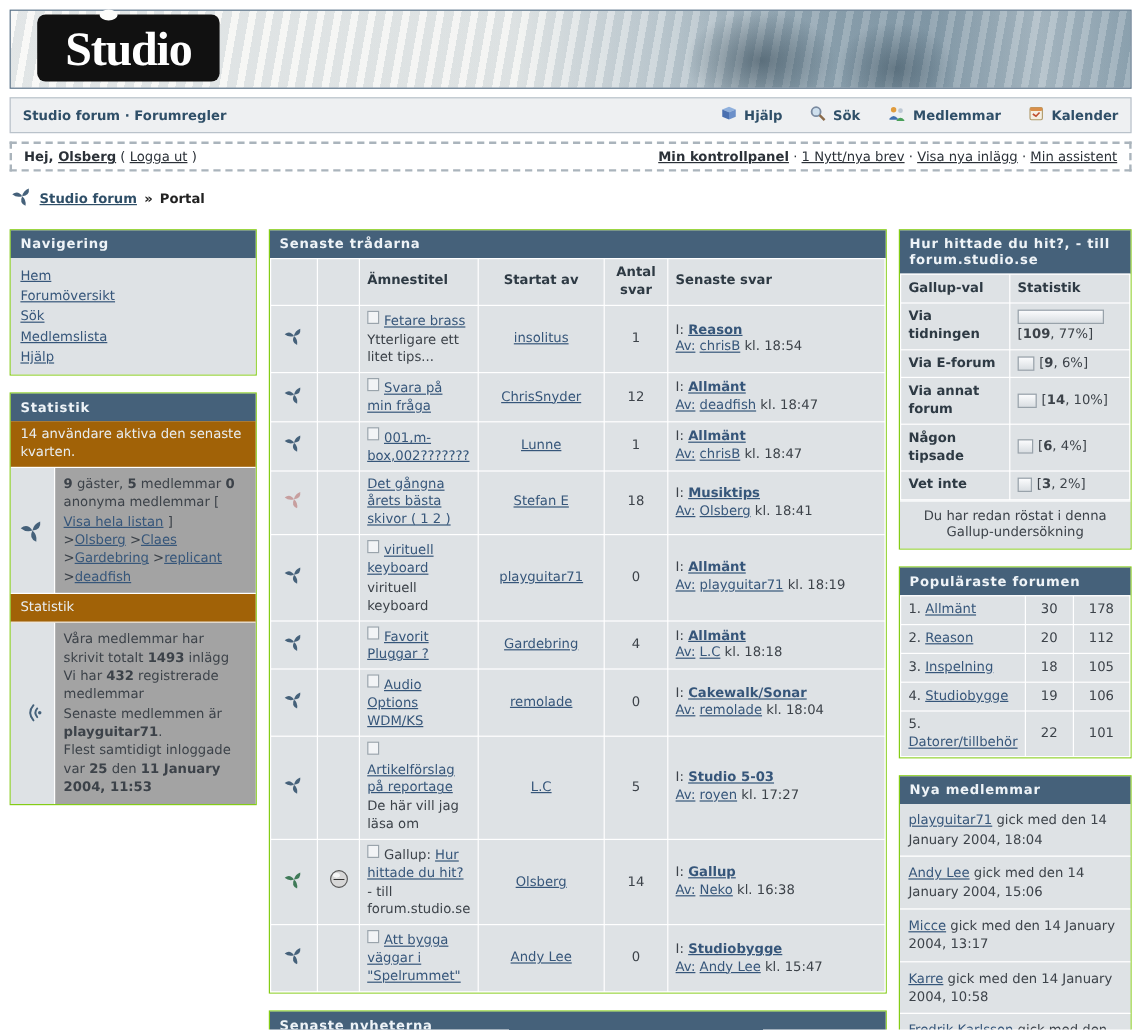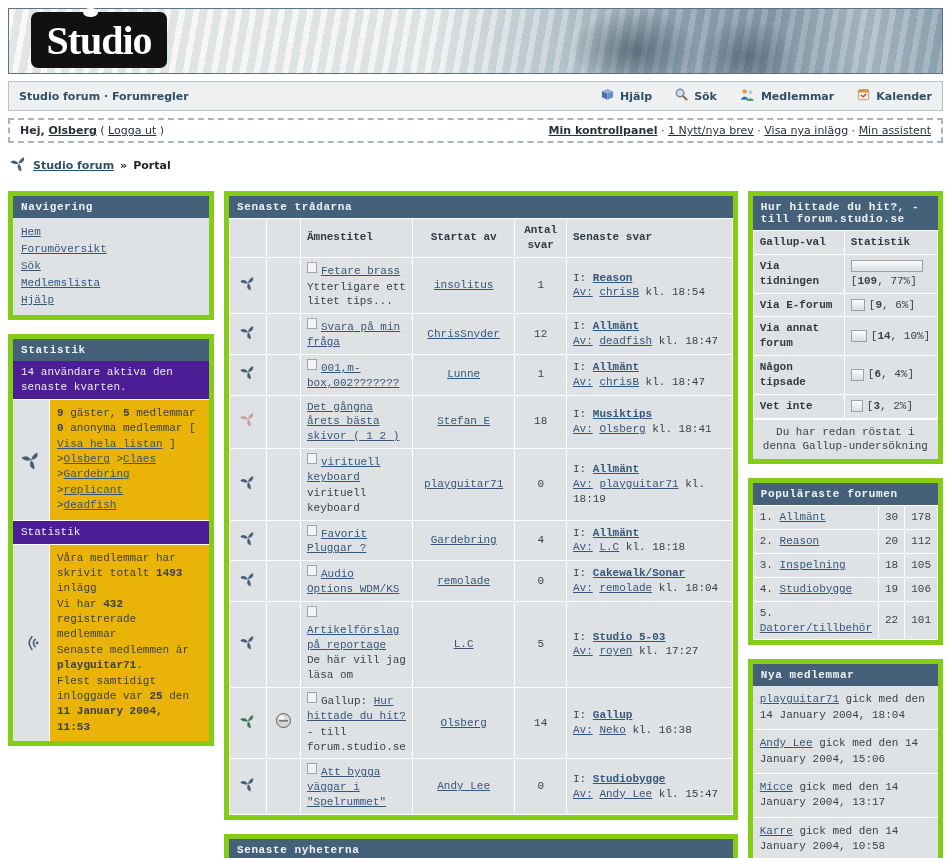--- a/index.html
+++ b/index.html
@@ -10,21 +10,21 @@
   .lnk.plain{text-decoration:none;}
   .bold{font-weight:bold;}
 
   
   .banner{position:relative;height:64px;border:1px solid #5a7288;margin-bottom:7px;
     background:
       radial-gradient(90px 60px at 67% 65%, rgba(42,62,76,.55), transparent 70%),
       radial-gradient(70px 55px at 79% 75%, rgba(52,72,86,.5), transparent 70%),
       repeating-linear-gradient(100deg, rgba(255,255,255,.20) 0 6px, rgba(140,160,172,.20) 6px 14px),
       linear-gradient(90deg,#f7f7f5 0%,#f1f2f0 45%,#c3ced4 58%,#8ba0ad 70%,#7c93a2 82%,#a8b8c2 92%,#8aa0ae 100%);}
-  .logo{position:absolute;left:22px;top:3px;height:56px;width:136px;background:#111;border-radius:7px;
+  .logo{position:absolute;left:22px;top:3px;height:56px;width:152px;background:#111;border-radius:7px;
     display:flex;align-items:center;justify-content:center;color:#fff;
     font-family:"Liberation Serif","DejaVu Serif",serif;font-weight:bold;font-size:40px;letter-spacing:-1px;}
   .logo::after{content:"";position:absolute;top:-4px;left:52px;width:15px;height:9px;background:#fdfdfb;border-radius:50%;}
 
   
   .topnav{display:flex;align-items:center;justify-content:space-between;background:#eef0f2;
     border:1px solid #b9c2ca;padding:5px 10px;margin-bottom:7px;color:#2f4f68;font-weight:bold;}
   .topnav-right{display:flex;gap:22px;align-items:center;}
   .navitem{display:flex;align-items:center;gap:5px;color:#2f4f68;font-weight:bold;text-decoration:none;}
 
@@ -36,32 +36,32 @@
   .crumb{display:flex;align-items:center;gap:6px;margin:4px 2px 16px 2px;font-weight:bold;color:#222;}
   .crumb .lnk{color:#2f4f68;}
 
   
   .cols{display:flex;gap:10px;align-items:flex-start;}
   .col-left{flex:0 0 206px;}
   .col-mid{flex:1;min-width:0;}
   .col-right{flex:0 0 194px;}
 
   
-  .box{border:5px solid #84cc16;background:#fff;margin-bottom:14px;font-family:Liberation Mono, monospace;}
+  .box{border:1px solid #84cc16;background:#fff;margin-bottom:14px;}
   .box-h{background:#45617a;color:#eef3f7;font-weight:bold;padding:5px 8px;letter-spacing:.6px;}
   .box-b{background:#dee2e5;}
 
   .navlinks{padding:6px 8px;line-height:1.55;}
   .navlinks a{display:block;color:#36567a;}
 
-  .subbar{background:#4c1d95;color:#e8edf0;padding:4px 8px;border-bottom:1px solid #fff;line-height:1.35;}
+  .subbar{background:#a16207;color:#e8edf0;padding:4px 8px;border-bottom:1px solid #fff;line-height:1.35;}
   .srow{display:flex;border-bottom:1px solid #fff;}
   .srow:last-child{border-bottom:none;border-radius:22px;}
   .sicon{flex:0 0 36px;background:#dee2e5;display:flex;align-items:center;justify-content:center;color:#45617a;margin-right:1px;}
-  .stext{flex:1;background:#eab308;padding:6px 7px;line-height:1.4;color:#3c4249;}
+  .stext{flex:1;background:#a3a3a3;padding:6px 7px;line-height:1.4;color:#3c4249;}
   .stext .lnk{color:#36567a;}
 
   
   .tbl{display:table;width:100%;background:#fff;border-spacing:1px;}
   .trow{display:table-row;}
   .tc{display:table-cell;background:#dee2e5;padding:4px 6px;vertical-align:middle;line-height:1.35;}
   .thead .tc{font-weight:bold;color:#2e3a44;}
   .c-ic{width:26px;text-align:center;}
   .c-ic2{width:22px;text-align:center;}
   .c-starter{width:92px;text-align:center;}

